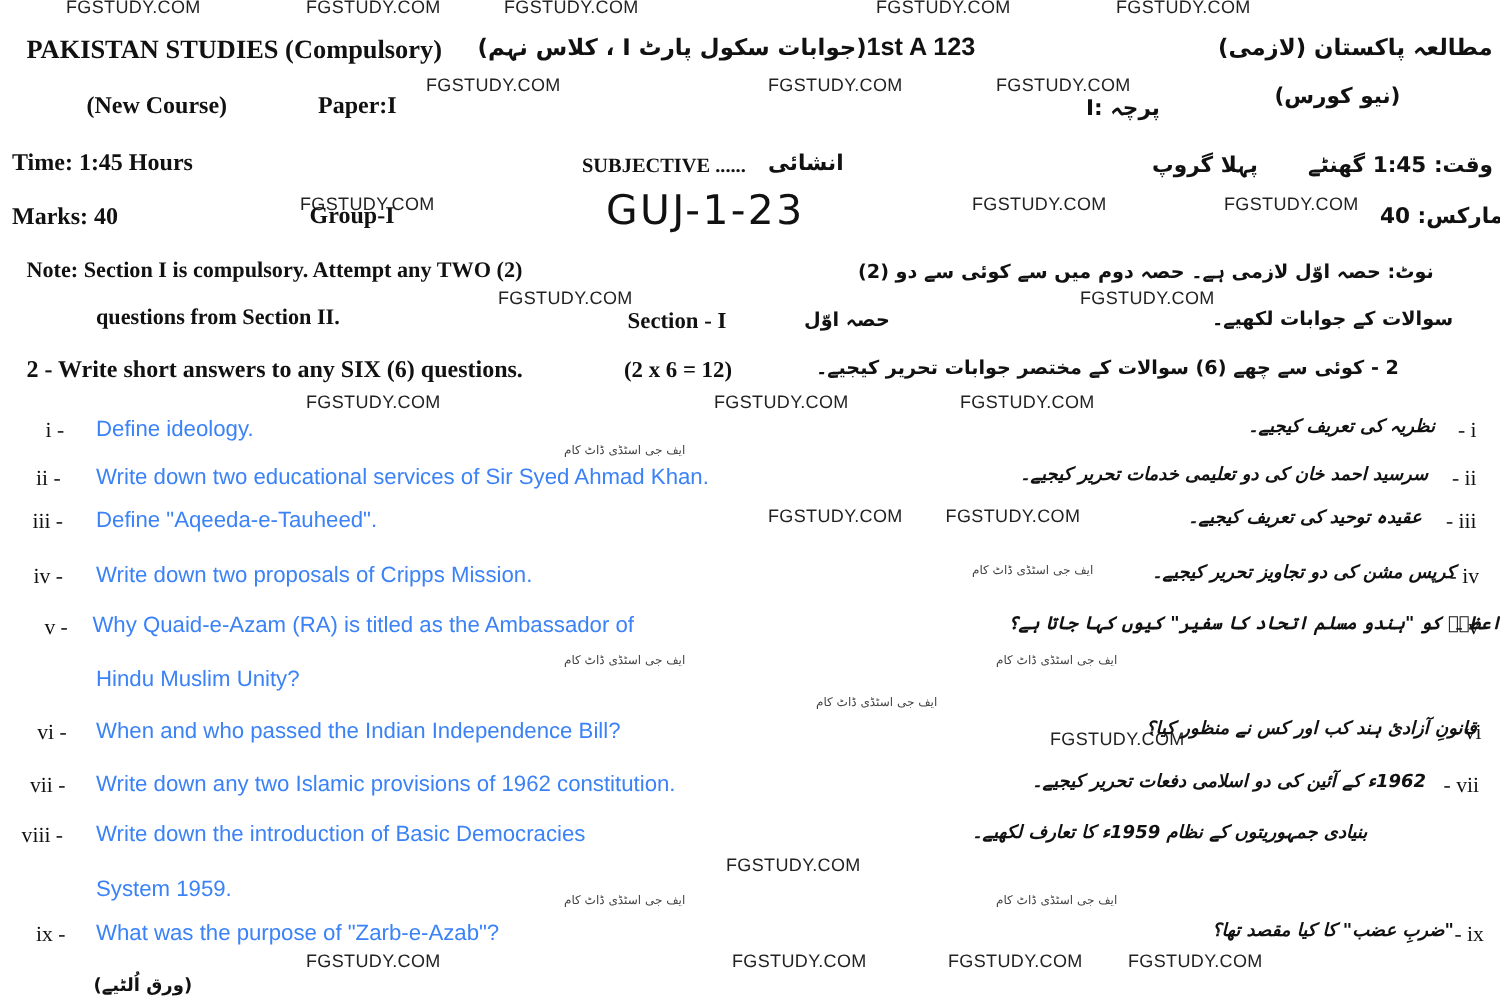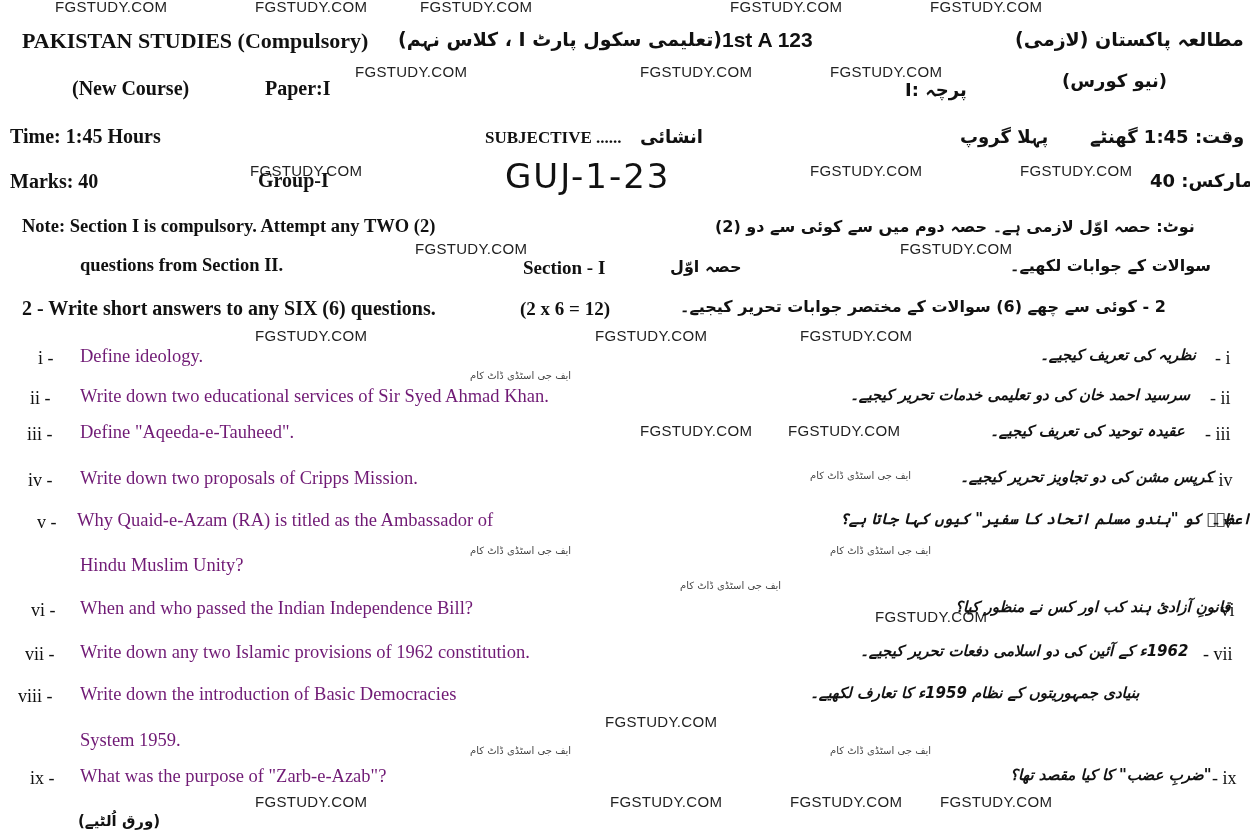--- a/index.html
+++ b/index.html
@@ -8,21 +8,21 @@
       color: #111; font-family: "Liberation Serif", serif;
     }
     .abs { position: absolute; white-space: nowrap; }
     .serif-b { font-family: "Liberation Serif", serif; font-weight: bold; }
     .sans { font-family: "Liberation Sans", sans-serif; }
     .urdu { font-family: "DejaVu Sans", sans-serif; font-weight: bold; direction: rtl; unicode-bidi: plaintext; }
     .wm { font-family: "Liberation Sans", sans-serif; font-size: 15px; color: #222; letter-spacing: 0.3px; }
     .wm-ur { font-family: "DejaVu Sans", sans-serif; font-size: 10px; color: #444; direction: rtl; }
     .hand { font-family: "DejaVu Sans", sans-serif; font-weight: normal; font-size: 34px; letter-spacing: 2px; color: #111; }
     .qnum { font-family: "Liberation Serif", serif; font-size: 18px; }
-    .qtext { font-family: Liberation Serif, serif; font-size: 18.5px; color: #701a75; }
+    .qtext { font-family: Liberation Sans, sans-serif; font-size: 18.5px; color: #3b82f6; }
     .qnum-r { font-family: "Liberation Serif", serif; font-size: 18px; }
     .qur { font-family: "DejaVu Sans", sans-serif; font-size: 15px; font-style: italic; font-weight: bold; direction: rtl; }
     .h-big { font-size: 22px; font-weight: bold; }
     .h-mid { font-size: 20px; font-weight: bold; }
   </style>
 </head>
 <body>
 
 <div class="abs wm" style="left:55px;top:-2px;">FGSTUDY.COM</div>
 <div class="abs wm" style="left:255px;top:-2px;">FGSTUDY.COM</div>
@@ -58,21 +58,21 @@
 
 <div class="abs wm-ur" style="left:470px;top:370px;">ایف جی اسٹڈی ڈاٹ کام</div>
 <div class="abs wm-ur" style="left:810px;top:470px;">ایف جی اسٹڈی ڈاٹ کام</div>
 <div class="abs wm-ur" style="left:470px;top:545px;">ایف جی اسٹڈی ڈاٹ کام</div>
 <div class="abs wm-ur" style="left:830px;top:545px;">ایف جی اسٹڈی ڈاٹ کام</div>
 <div class="abs wm-ur" style="left:680px;top:580px;">ایف جی اسٹڈی ڈاٹ کام</div>
 <div class="abs wm-ur" style="left:470px;top:745px;">ایف جی اسٹڈی ڈاٹ کام</div>
 <div class="abs wm-ur" style="left:830px;top:745px;">ایف جی اسٹڈی ڈاٹ کام</div>
 
 <div class="abs serif-b h-big" style="left:22px;top:28px;">PAKISTAN STUDIES (Compulsory)</div>
-<div class="abs urdu" style="left:398px;top:28px;font-size:19px;">(تعلیمی سکول پارٹ I ، کلاس نہم)</div>
+<div class="abs urdu" style="left:398px;top:28px;font-size:19px;">(جوابات سکول پارٹ I ، کلاس نہم)</div>
 <div class="abs sans" style="left:722px;top:28px;font-size:21px;font-weight:bold;">1st A 123</div>
 <div class="abs urdu" style="left:1015px;top:28px;font-size:19px;">مطالعہ پاکستان (لازمی)</div>
 
 <div class="abs serif-b h-mid" style="left:72px;top:77px;">(New Course)</div>
 <div class="abs serif-b h-mid" style="left:265px;top:77px;">Paper:I</div>
 <div class="abs urdu" style="left:1062px;top:70px;font-size:18px;">(نیو کورس)</div>
 <div class="abs urdu" style="left:905px;top:79px;font-size:18px;">پرچہ :I</div>
 
 <div class="abs serif-b h-mid" style="left:10px;top:125px;">Time: 1:45 Hours</div>
 <div class="abs serif-b h-mid" style="left:258px;top:125px;margin-top:44px;">Group-I</div>

